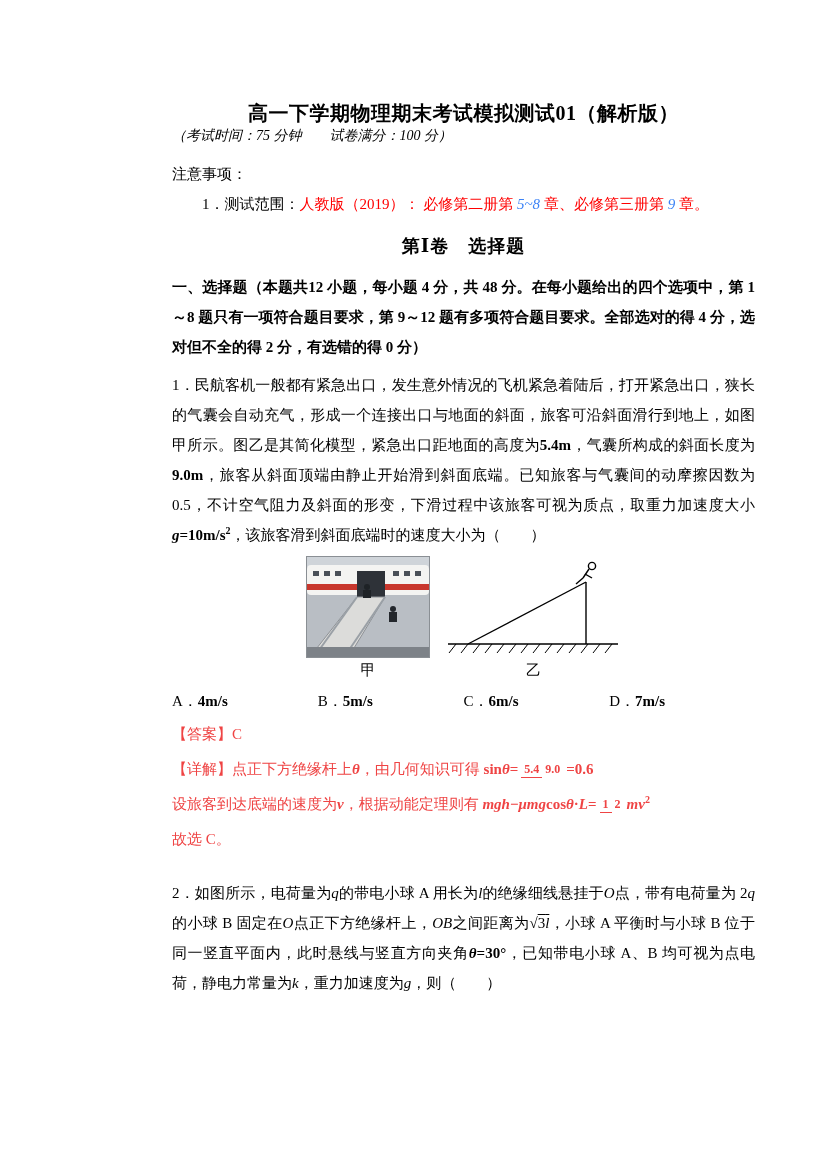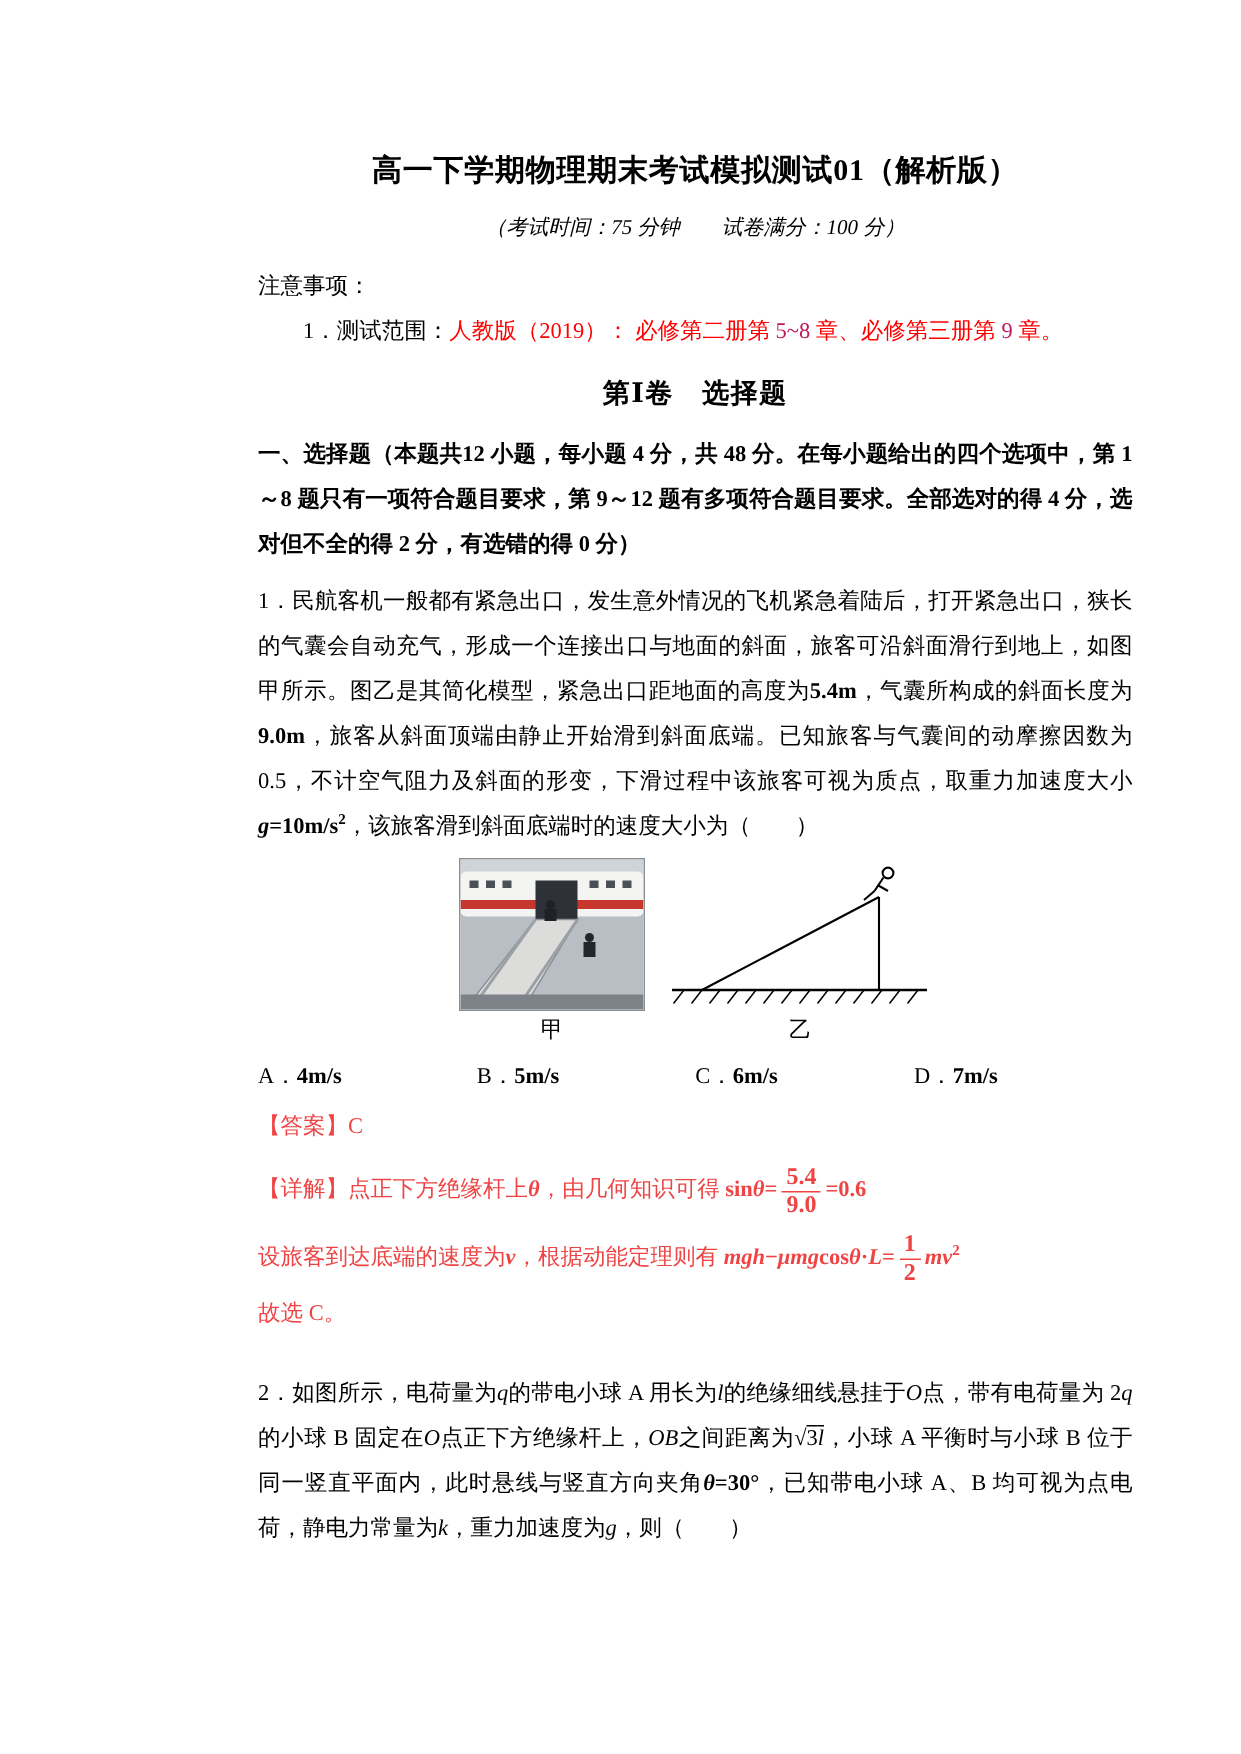--- a/index.html
+++ b/index.html
@@ -2,51 +2,51 @@
 <html><head>
 <meta charset="utf-8">
 <style>
   html,body{margin:0;padding:0;background:#ffffff;}
   .page{
     width:727px;height:1169px;margin:0 auto;background:#fff;position:relative;
     overflow:hidden;font-family:"Liberation Serif","DejaVu Serif",serif;color:#000;
   }
   .content{position:absolute;left:122px;top:100px;width:583px;}
   .doc-title{text-align:center;font-size:20px;font-weight:700;letter-spacing:.5px;}
-  .doc-subtitle{text-align:center;font-size:14px;font-style:italic;margin-top:16px;}
+  .doc-subtitle{text-align:left;font-size:14px;font-style:italic;margin-top:0;}
   .notice-heading{font-size:15px;margin-top:20px;}
   .notice-item{font-size:15px;margin-top:11px;padding-left:30px;}
   .section-title{text-align:center;font-size:18px;font-weight:700;margin-top:20px;letter-spacing:1px;}
   .para{font-size:15px;line-height:30px;text-align:justify;}
   .instructions{font-weight:700;margin-top:14px;}
   .q1{margin-top:8px;}
   .q2{margin-top:22px;}
 
   .figures{display:flex;justify-content:center;align-items:flex-end;gap:16px;margin-top:6px;}
   .fig{display:flex;flex-direction:column;align-items:center;}
   .fig-label{font-size:15px;margin-top:3px;}
   .fig-photo{border:1px solid #8a8f94;}
 
   .options{display:grid;grid-template-columns:repeat(4,1fr);font-size:15px;margin-top:12px;}
   .option .val{font-weight:700;}
 
   .answer{color:#ef4444;font-size:15px;margin-top:14px;}
   .ans-line{margin:9px 0;min-height:26px;}
 
-  .frac{display:inline-flex;flex-direction:column;text-align:center;vertical-align:middle;
-        line-height:1.1;margin:0 3px;font-size:16px;}
+  .frac{display:inline-flex;flex-direction:row;text-align:center;vertical-align:middle;
+        line-height:1.1;margin:0 3px;font-size:12px;}
   .frac .fnum{display:block;border-bottom:1.4px solid currentColor;padding:0 3px;}
   .frac .fden{display:block;padding:0 3px;}
 
   .b{font-weight:700;}
   .i{font-style:italic;}
   .sup{vertical-align:super;font-size:10px;line-height:0;}
   .ol{text-decoration:overline;}
   .c-red{color:#ff0000;}
-  .c-blue{color:#be185d;}
+  .c-blue{color:#3b82f6;font-style:italic;}
 </style>
 </head>
 <body>
 
 <div class="page">
   <div class="content">
 
     <div class="doc-title">高一下学期物理期末考试模拟测试01（解析版）</div>
 
     <div class="doc-subtitle">（考试时间：75 分钟　　试卷满分：100 分）</div>

